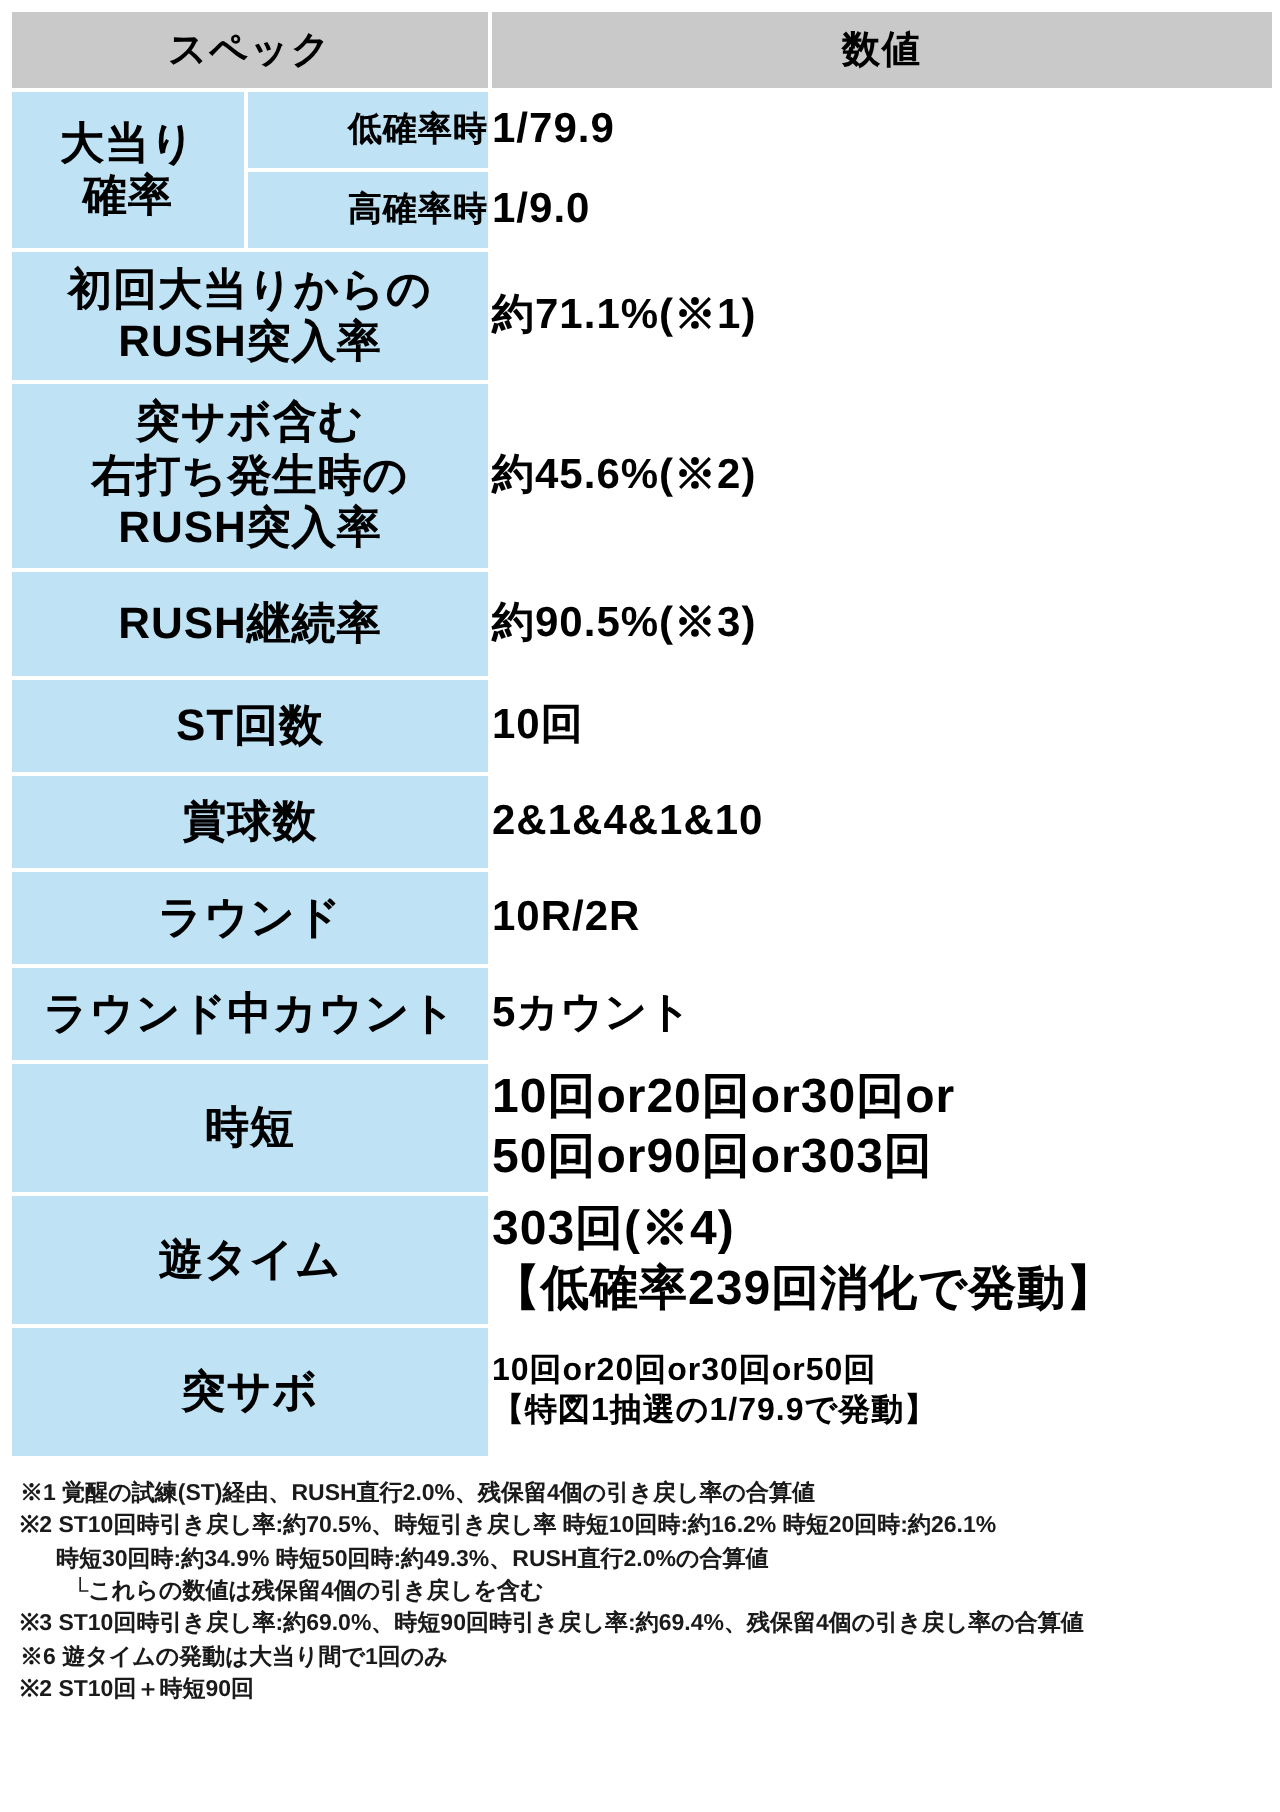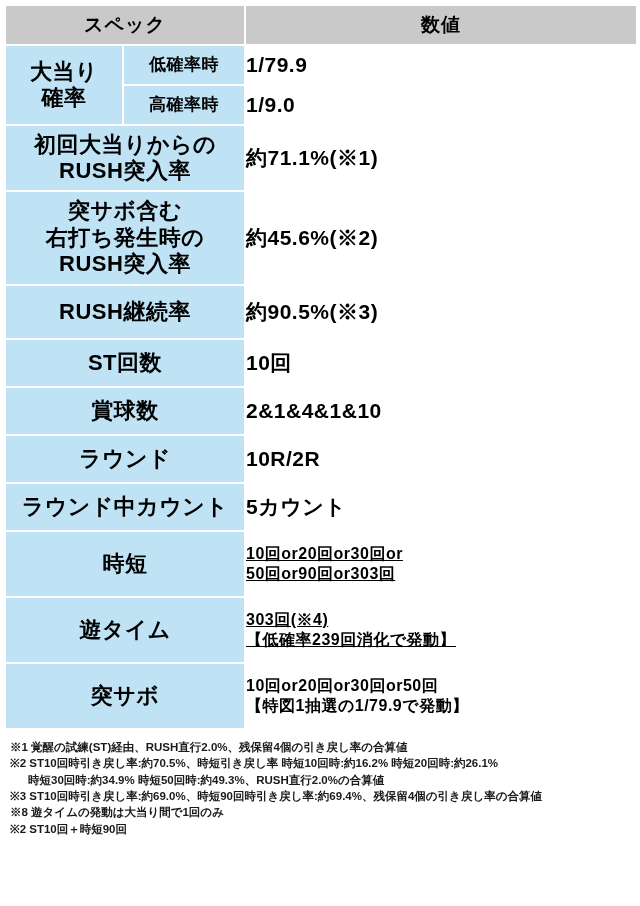--- a/index.html
+++ b/index.html
@@ -40,31 +40,31 @@
   .lbl {
     background: #bfe3f5;
     text-align: center;
     font-weight: bold;
     font-size: 22px;
     line-height: 1.2;
     letter-spacing: 0.5px;
   }
   .lbl.sub {
     font-size: 17px;
+    text-align: right;
   }
   .val {
     background: #ffffff;
     font-weight: bold;
     font-size: 21px;
     line-height: 1.25;
     letter-spacing: 0.5px;
   }
   .val.small {
-    font-size: 16px;
-    text-decoration: underline;
+    font-size: 24px;
   }
   .val.tiny {
     font-size: 16px;
   }
   .notes {
     width: 632px;
     box-sizing: border-box;
     padding: 9px 6px 6px 6px;
     font-size: 11.5px;
     line-height: 1.42;
@@ -157,17 +157,18 @@
         <td class="lbl" colspan="2" style="height:64px">突サボ</td>
         <td class="val tiny">10回or20回or30回or50回<br>【特図1抽選の1/79.9で発動】</td>
       </tr>
     </tbody>
   </table>
 
   <div class="notes">
     <div>※1 覚醒の試練(ST)経由、RUSH直行2.0%、残保留4個の引き戻し率の合算値</div>
     <div>※2 ST10回時引き戻し率:約70.5%、時短引き戻し率 時短10回時:約16.2% 時短20回時:約26.1%</div>
     <div class="indent">時短30回時:約34.9% 時短50回時:約49.3%、RUSH直行2.0%の合算値</div>
+    <div class="indent2">└これらの数値は残保留4個の引き戻しを含む</div>
     <div>※3 ST10回時引き戻し率:約69.0%、時短90回時引き戻し率:約69.4%、残保留4個の引き戻し率の合算値</div>
-    <div>※8 遊タイムの発動は大当り間で1回のみ</div>
+    <div>※6 遊タイムの発動は大当り間で1回のみ</div>
     <div>※2 ST10回＋時短90回</div>
   </div>
 </div>
 
 </body></html>

